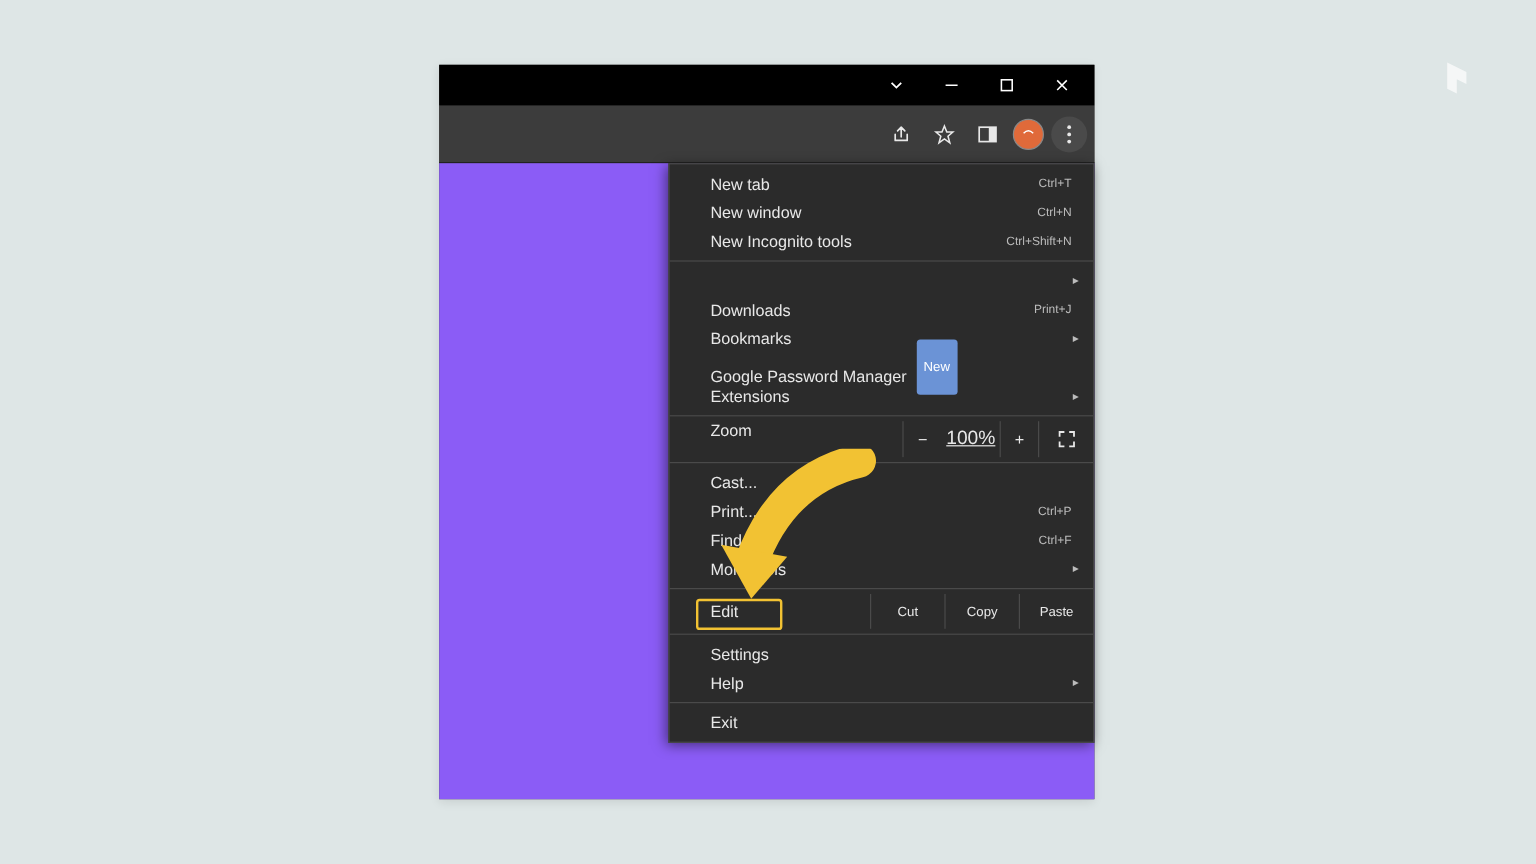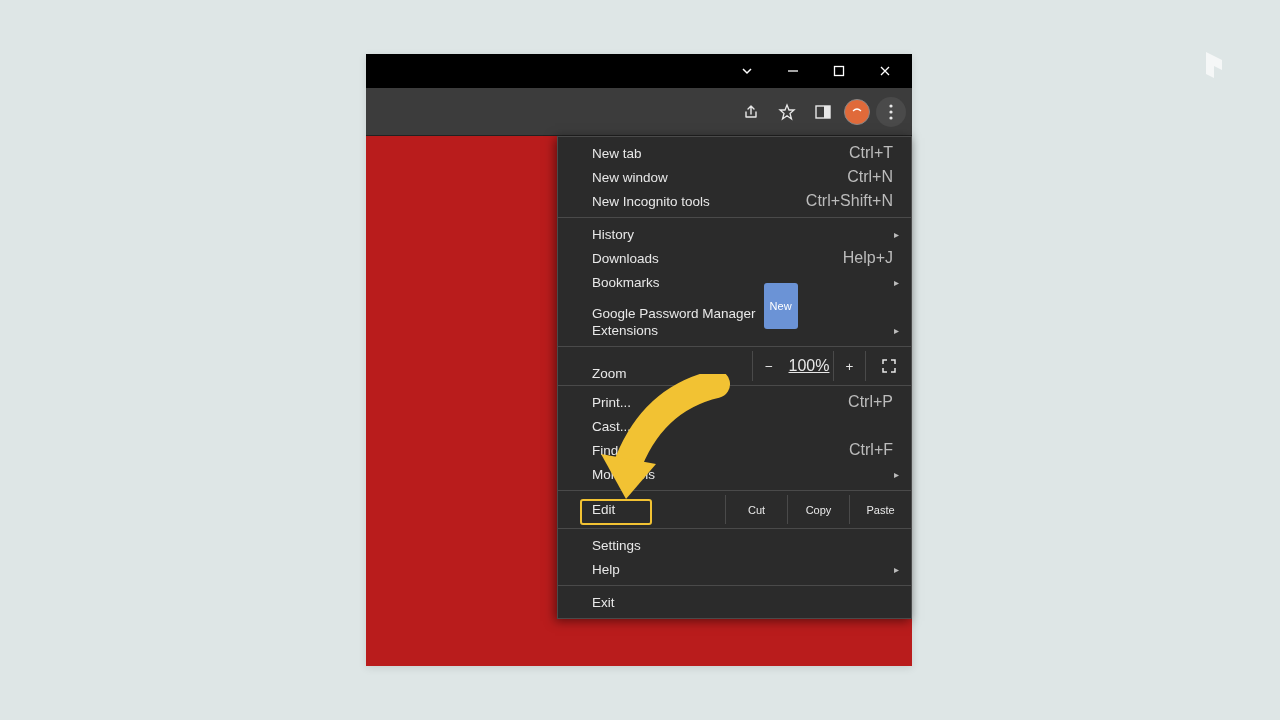--- a/index.html
+++ b/index.html
@@ -56,57 +56,57 @@
   .profile {
     width: 26px; height: 26px;
     border-radius: 50%;
     background: #e06a3a;
     border: 1px solid #888;
     display: flex; align-items: center; justify-content: center;
     color: #fff; font-size: 11px; font-weight: bold;
   }
   .content {
     flex: 1;
-    background: #b91c1c;
+    background: #8b5cf6;
     position: relative;
   }
   .menu {
     position: absolute;
     right: 0; top: 0;
     width: 355px;
     background: #2b2b2b;
     color: #e8e8e8;
     font-size: 13.5px;
     box-shadow: -2px 2px 10px rgba(0,0,0,0.5);
     border: 1px solid #4a4a4a;
   }
   .menu-row {
     display: flex;
     align-items: center;
     height: 24px;
     padding: 0 18px 0 34px;
     position: relative;
   }
   .menu-row .label { flex: 1; }
-  .menu-row .shortcut { color: #bcbcbc; font-size: 16px; }
+  .menu-row .shortcut { color: #bcbcbc; font-size: 10px; }
   .menu-row .sub-arrow {
     color: #bcbcbc; font-size: 10px;
     position: absolute; right: 12px;
   }
   .badge {
     background: #6b93d6;
     color: #fff;
     font-size: 11px;
     padding: 17px 6px;
     border-radius: 3px;
     margin-left: 8px;
   }
   .sep { height: 1px; background: #4a4a4a; margin: 4px 0; }
   .zoom-row {
-    display: flex; align-items: flex-end;
+    display: flex; align-items: flex-start;
     height: 30px;
     padding-left: 34px;
   }
   .zoom-row .z-label { flex: 1; }
   .zoom-ctrl {
     display: flex; align-items: center;
     border-left: 1px solid #4a4a4a;
   }
   .zoom-ctrl .zbtn {
     width: 32px; height: 30px;
@@ -228,26 +228,25 @@
         <span class="shortcut">Ctrl+N</span>
       </div>
       <div class="menu-row">
         <span class="label">New Incognito tools</span>
         <span class="shortcut">Ctrl+Shift+N</span>
       </div>
 
       <div class="sep"></div>
 
       <div class="menu-row">
-        <span class="label">History</span>
         <span class="sub-arrow">▸</span>
       </div>
       <div class="menu-row">
         <span class="label">Downloads</span>
-        <span class="shortcut">Help+J</span>
+        <span class="shortcut">Print+J</span>
       </div>
       <div class="menu-row">
         <span class="label">Bookmarks</span>
         <span class="sub-arrow">▸</span>
       </div>
       <div class="menu-row">
         <span class="label" style="flex:0 0 auto;margin-top:15px;">Google Password Manager</span>
         <span class="badge">New</span>
       </div>
       <div class="menu-row">
@@ -267,25 +266,25 @@
             <svg width="16" height="16" viewBox="0 0 16 16">
                 <path d="M2 6 L2 2 L6 2 M10 2 L14 2 L14 6 M14 10 L14 14 L10 14 M6 14 L2 14 L2 10" stroke="#e8e8e8" stroke-width="1.5" fill="none"></path>
               </svg>
           </div>
         </div>
       </div>
 
       <div class="sep"></div>
 
       <div class="menu-row">
+        <span class="label">Cast...</span>
+      </div>
+      <div class="menu-row">
         <span class="label">Print...</span>
         <span class="shortcut">Ctrl+P</span>
-      </div>
-      <div class="menu-row">
-        <span class="label">Cast...</span>
       </div>
       <div class="menu-row">
         <span class="label">Find...</span>
         <span class="shortcut">Ctrl+F</span>
       </div>
       <div class="menu-row">
         <span class="label">More tools</span>
         <span class="sub-arrow">▸</span>
       </div>
 

